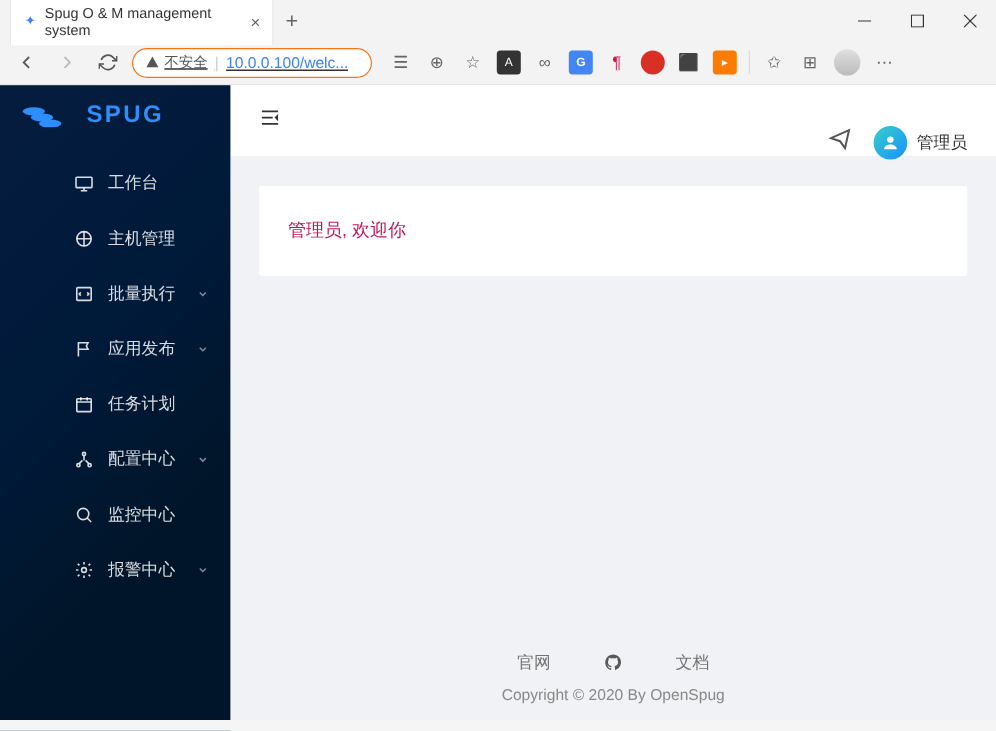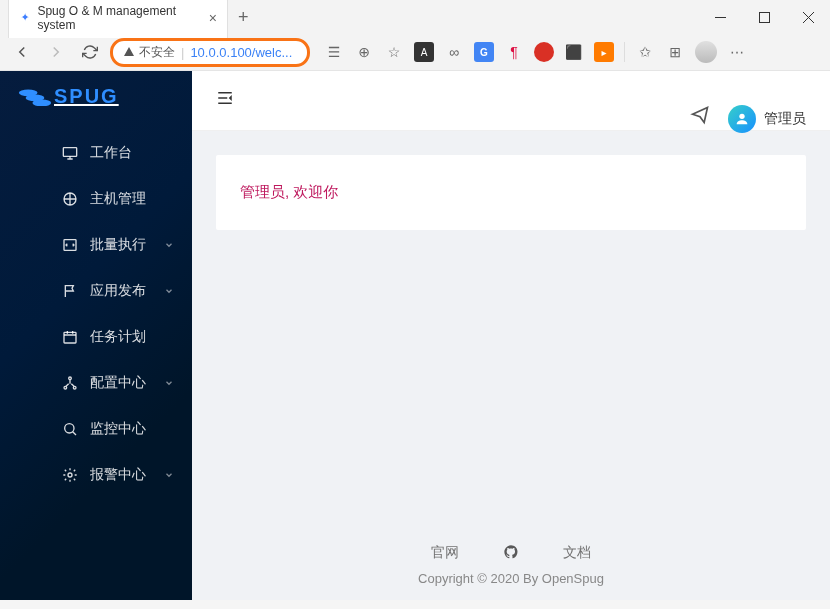--- a/index.html
+++ b/index.html
@@ -12,50 +12,50 @@
 .tab-icon { width: 14px; height: 14px; display: inline-flex; align-items: center; justify-content: center; color: #3d7eff; font-size: 11px; }
 .tab-close { color: #666; font-size: 14px; margin-left: 6px; cursor: pointer; }
 .newtab { color: #666; font-size: 18px; padding: 0 10px; cursor: pointer; }
 .win-controls { margin-left: auto; display: flex; }
 .win-btn { width: 44px; height: 30px; display: flex; align-items: center; justify-content: center; color: #333; cursor: pointer; }
 .win-btn svg { width: 11px; height: 11px; }
 
 .addr-bar { display: flex; align-items: center; height: 36px; padding: 0 8px; gap: 6px; }
 .nav-btn { width: 28px; height: 28px; display: flex; align-items: center; justify-content: center; color: #555; cursor: pointer; border-radius: 4px; }
 .nav-btn.disabled { color: #bbb; }
-.addr-field { flex: 0 0 auto; display: flex; align-items: center; gap: 6px; background: #fff; border: 3px solid #f97316; border-radius: 14px; padding: 3px 10px; font-size: 13px; width: 200px; }
+.addr-field { flex: 0 0 auto; display: flex; align-items: center; gap: 6px; background: #fff; border: 1px solid #f97316; border-radius: 14px; padding: 3px 10px; font-size: 13px; width: 200px; text-decoration: underline; }
 .insecure { display: flex; align-items: center; gap: 4px; color: #555; font-size: 12px; }
 .url-text { color: #3b82f6; white-space: nowrap; overflow: hidden; text-overflow: ellipsis; }
 .ext-icons { display: flex; align-items: center; gap: 10px; margin-left: 8px; flex: 1; }
 .ext-icon { width: 20px; height: 20px; display: flex; align-items: center; justify-content: center; font-size: 14px; color: #666; cursor: pointer; border-radius: 3px; }
 .ext-orange { background: #ff7b00; color: #fff; font-size: 10px; }
 .ext-dark { background: #333; color: #fff; font-size: 10px; }
 .ext-blue { background: #4285f4; color: #fff; font-size: 10px; font-weight: bold; }
 .ext-red { background: #d93025; border-radius: 50%; }
 .ext-sep { width: 1px; height: 20px; background: #ddd; }
 .ext-avatar { width: 22px; height: 22px; border-radius: 50%; background: linear-gradient(#e0e0e0, #bbb); }
 
 
 .app { display: flex; height: 539px; position: relative; }
 .bg-logo { position: absolute; left: 180px; top: -20px; width: 260px; height: 260px; opacity: 0.08; z-index: 0; }
 .bg-logo svg { width: 100%; height: 100%; }
 
 .sidebar { width: 192px; background: #001529; background: linear-gradient(135deg, #051c3e 0%, #001a3a 40%, #001529 70%); color: #fff; z-index: 2; display: flex; flex-direction: column; }
-.logo-area { display: flex; align-items: center; gap: 2px; padding: 14px 18px; text-decoration: underline; }
+.logo-area { display: flex; align-items: center; gap: 20px; padding: 14px 18px; }
 .logo-icon { width: 34px; height: 22px; color: #2f8eff; }
 .logo-text { color: #2f8eff; font-size: 20px; font-weight: 700; letter-spacing: 2px; }
 .menu { flex: 1; padding-top: 8px; }
 .menu-item { display: flex; align-items: center; padding: 14px 18px; color: rgba(255,255,255,0.85); font-size: 14px; cursor: pointer; gap: 12px; margin-left: 44px; }
 .menu-item .micon { width: 16px; height: 16px; display: inline-flex; align-items: center; justify-content: center; }
 .menu-item .chev { margin-left: auto; color: rgba(255,255,255,0.5); }
 
 .main { flex: 1; background: #f0f2f5; position: relative; z-index: 1; display: flex; flex-direction: column; }
 .header { height: 60px; background: #fff; display: flex; align-items: center; padding: 0 24px; border-bottom: 1px solid #f0f0f0; }
 .collapse-btn { font-size: 18px; color: #333; cursor: pointer; }
-.header-right { margin-left: auto; display: flex; align-items: flex-start; gap: 18px; margin-top: 36px; }
+.header-right { margin-left: auto; display: flex; align-items: center; gap: 18px; margin-top: 36px; }
 .notify-icon { color: #555; cursor: pointer; }
 .user-area { display: flex; align-items: center; gap: 8px; cursor: pointer; }
 .user-avatar { width: 28px; height: 28px; border-radius: 50%; background: linear-gradient(135deg, #36cfc9, #1890ff); display: flex; align-items: center; justify-content: center; color: #fff; font-size: 14px; }
 .user-name { color: #333; font-size: 14px; }
 
 .content { padding: 24px; flex: 1; }
 .welcome-card { background: #fff; border-radius: 2px; padding: 28px 24px; color: #be185d; font-size: 15px; min-height: 70px; }
 
 .footer { text-align: center; padding: 14px 0 24px; color: #888; font-size: 13px; }
 .footer-links { display: flex; justify-content: center; gap: 44px; margin-bottom: 8px; }

